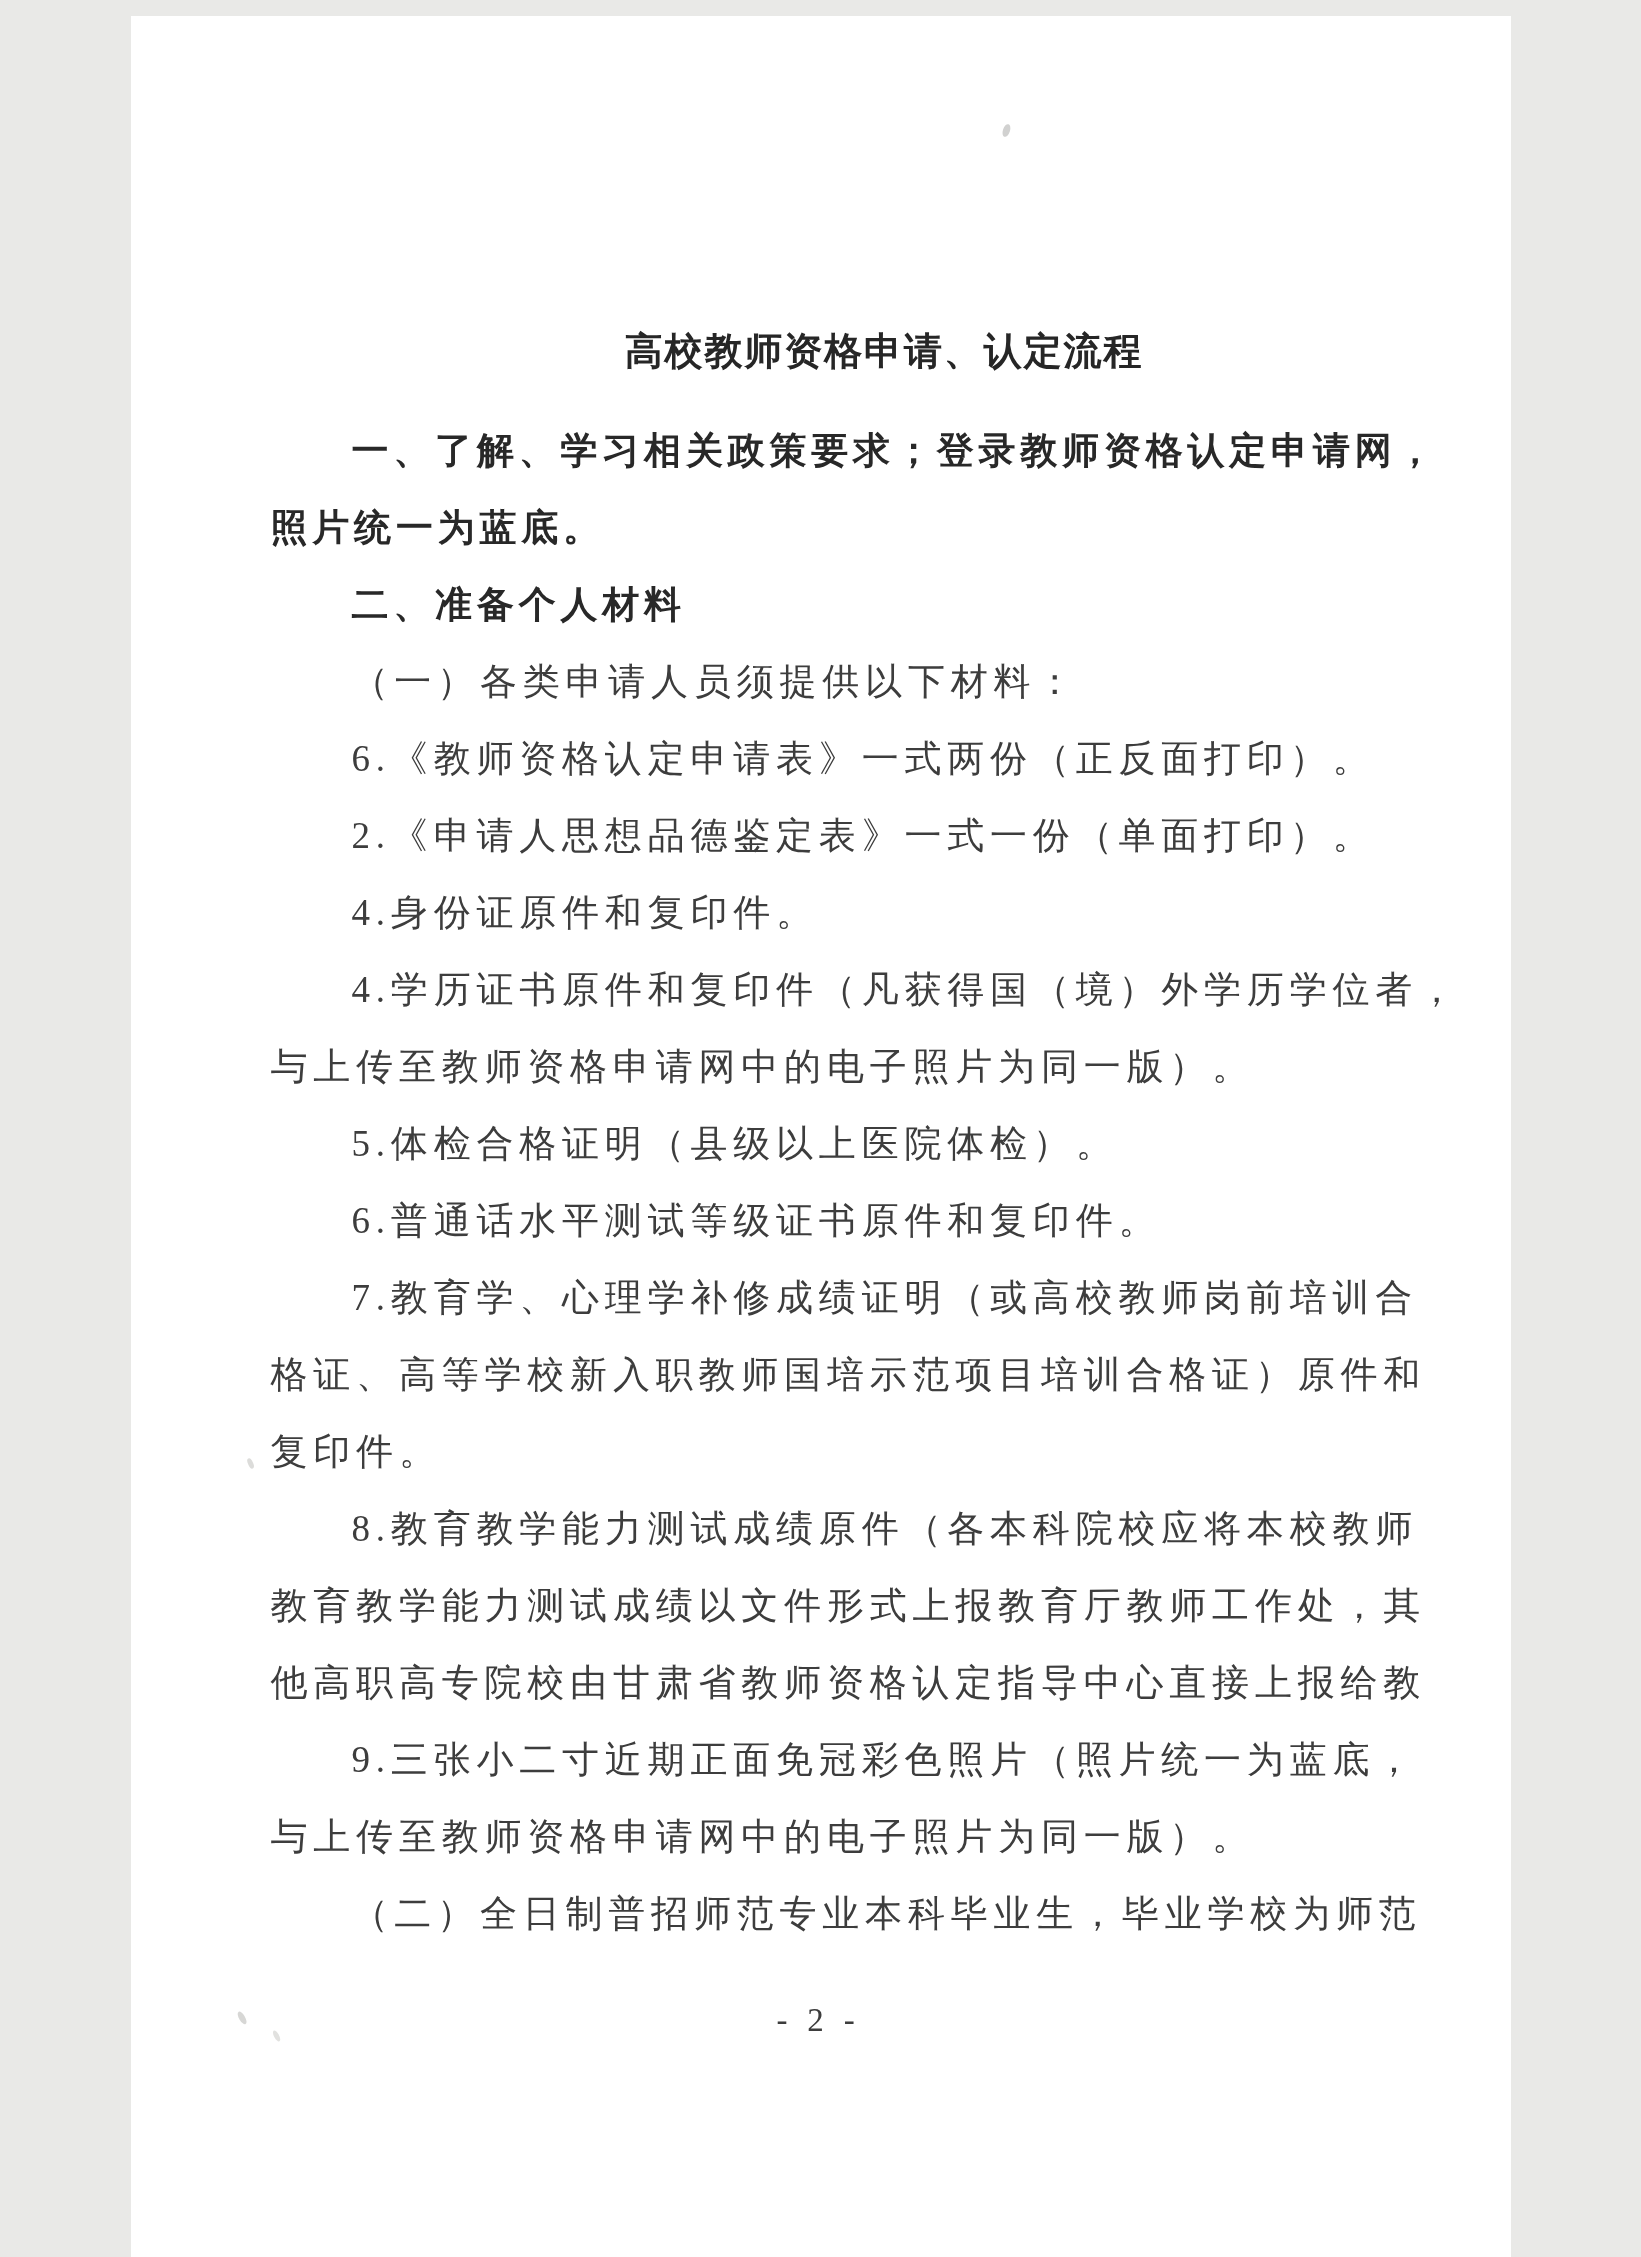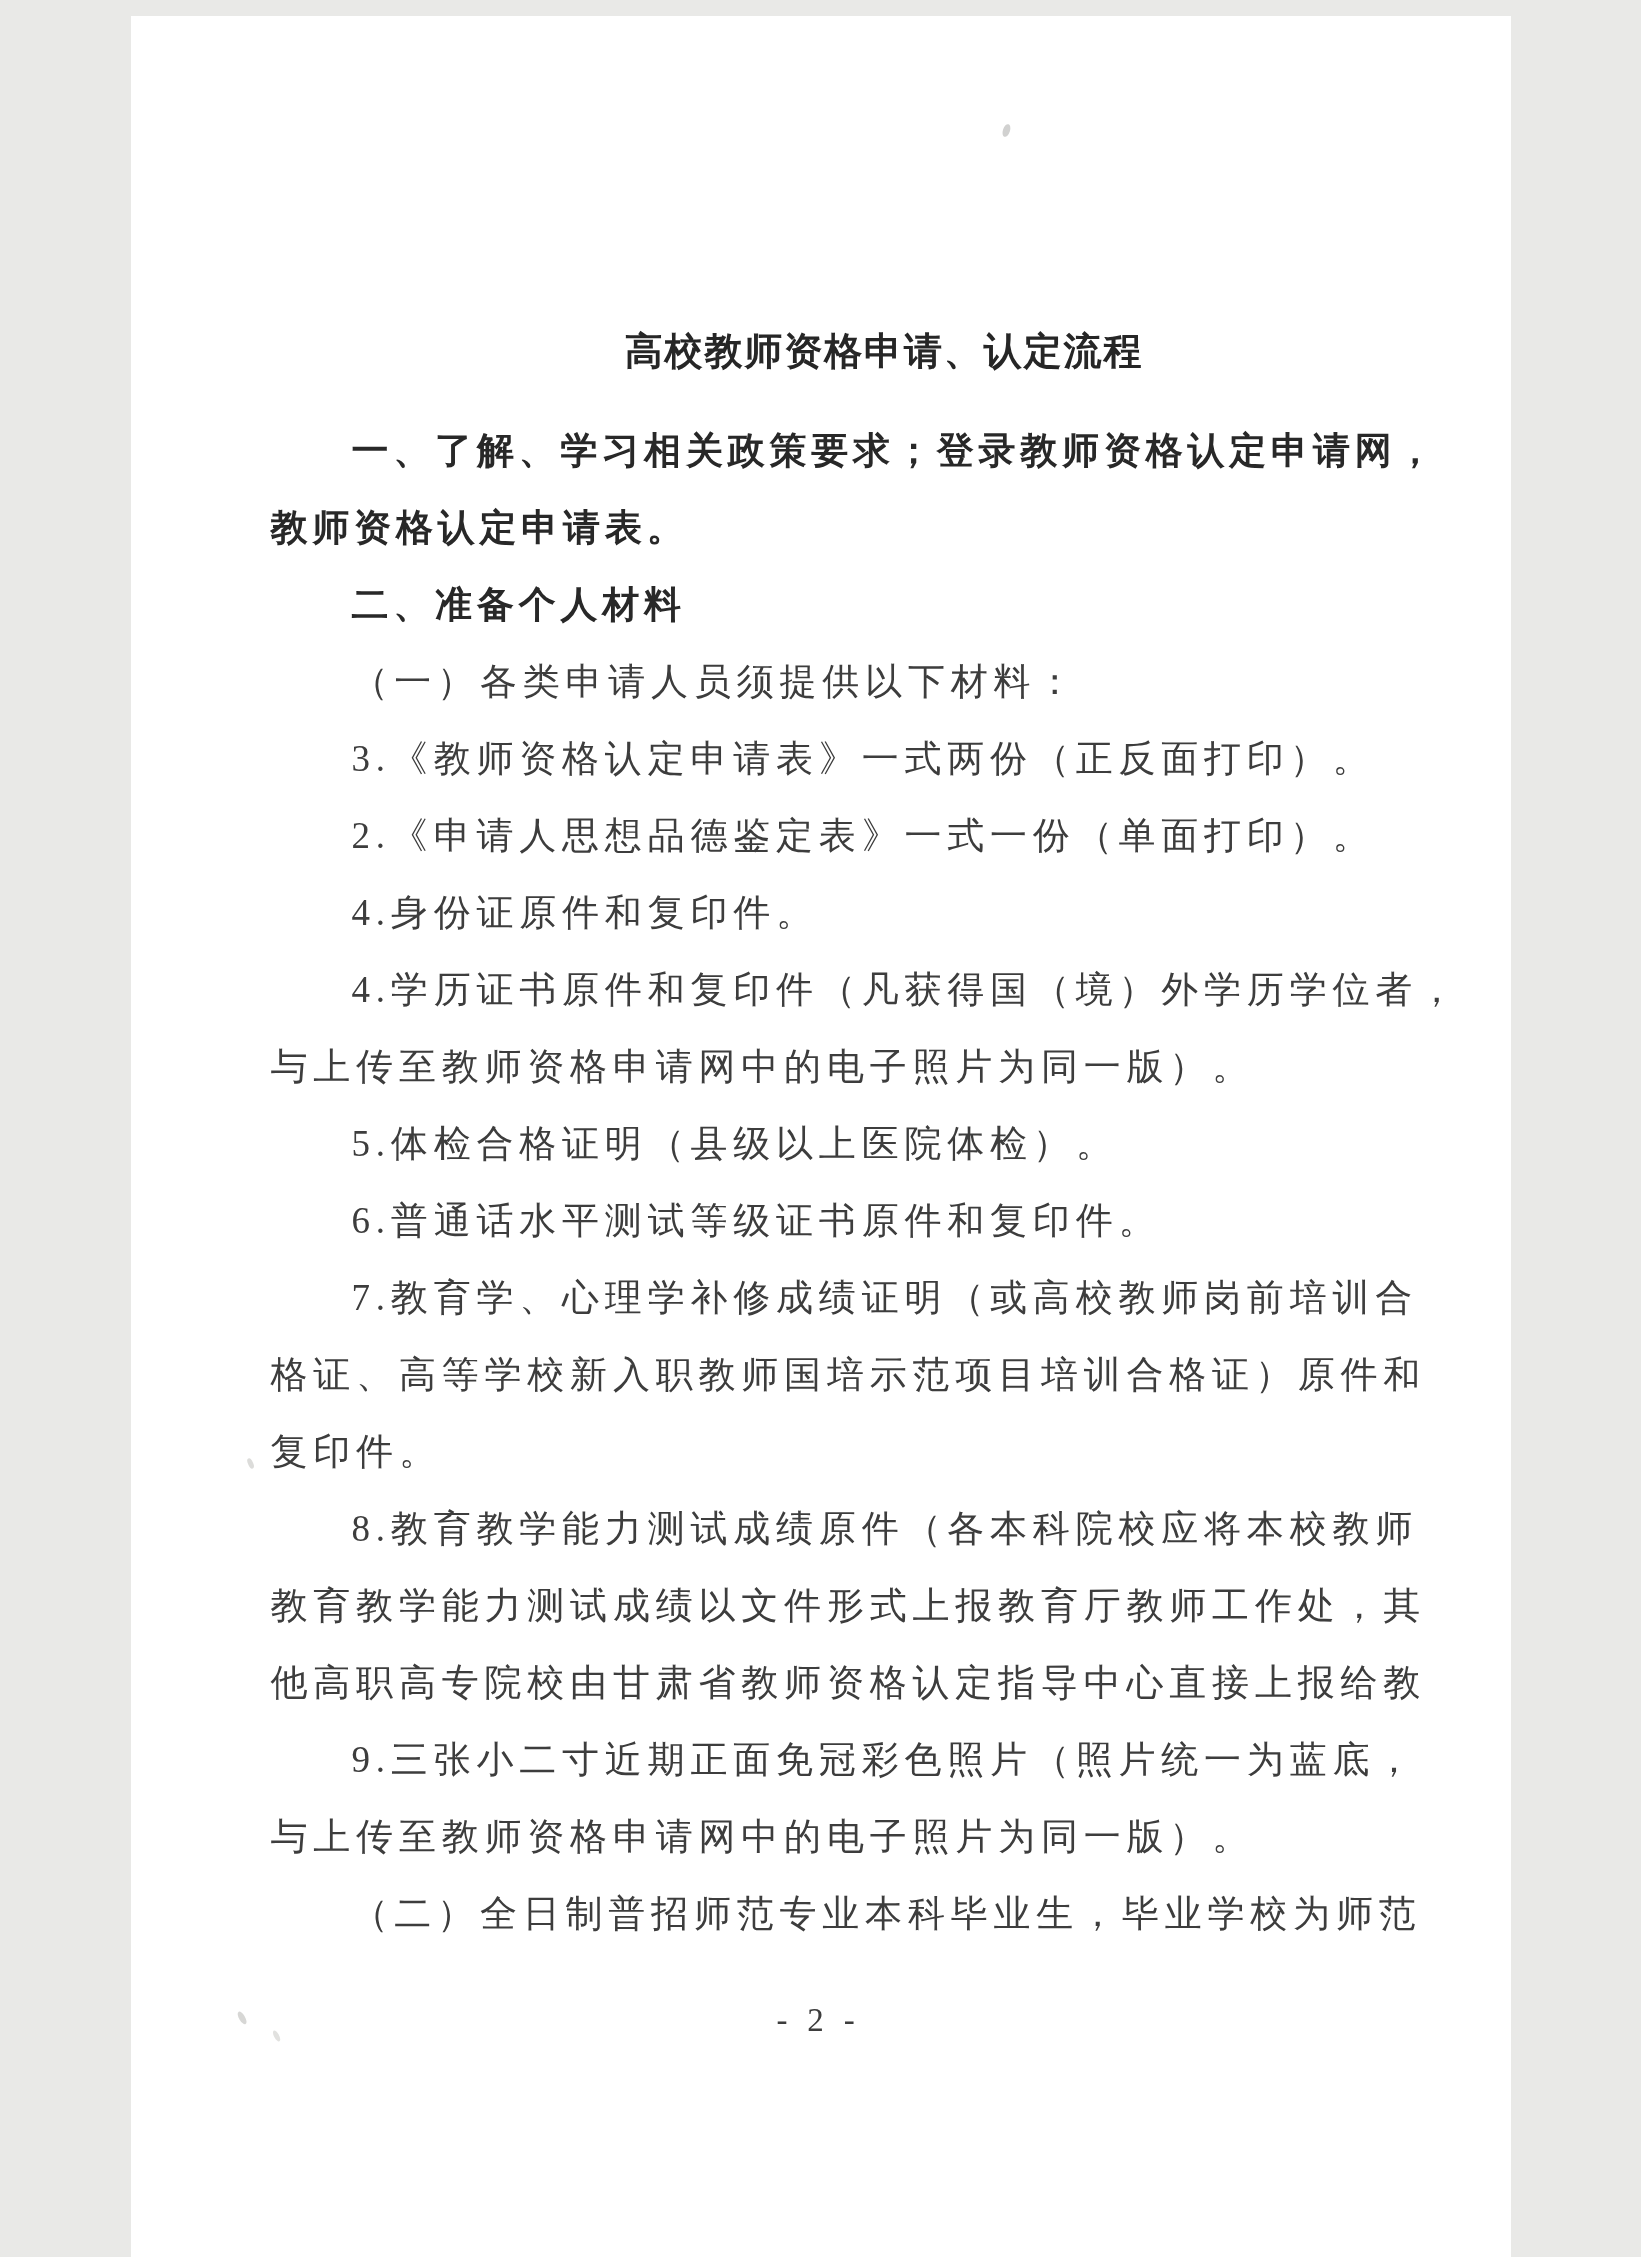--- a/index.html
+++ b/index.html
@@ -81,24 +81,24 @@
   <div class="speck s1"></div>
   <div class="speck s2"></div>
   <div class="speck s3"></div>
   <div class="speck s4"></div>
 
   <div class="content">
     <div class="doc-title">高校教师资格申请、认定流程</div>
 
     <div class="lines" id="lines">
         <div class="line bold indent">一、了解、学习相关政策要求；登录教师资格认定申请网，</div>
-        <div class="line bold">教师资格认定申请表。</div>
+        <div class="line bold">照片统一为蓝底。</div>
         <div class="line bold indent">二、准备个人材料</div>
         <div class="line indent">（一）各类申请人员须提供以下材料：</div>
-        <div class="line indent">3.《教师资格认定申请表》一式两份（正反面打印）。</div>
+        <div class="line indent">6.《教师资格认定申请表》一式两份（正反面打印）。</div>
         <div class="line indent">2.《申请人思想品德鉴定表》一式一份（单面打印）。</div>
         <div class="line indent">4.身份证原件和复印件。</div>
         <div class="line indent">4.学历证书原件和复印件（凡获得国（境）外学历学位者，</div>
         <div class="line">与上传至教师资格申请网中的电子照片为同一版）。</div>
         <div class="line indent">5.体检合格证明（县级以上医院体检）。</div>
         <div class="line indent">6.普通话水平测试等级证书原件和复印件。</div>
         <div class="line indent">7.教育学、心理学补修成绩证明（或高校教师岗前培训合</div>
         <div class="line">格证、高等学校新入职教师国培示范项目培训合格证）原件和</div>
         <div class="line">复印件。</div>
         <div class="line indent">8.教育教学能力测试成绩原件（各本科院校应将本校教师</div>

